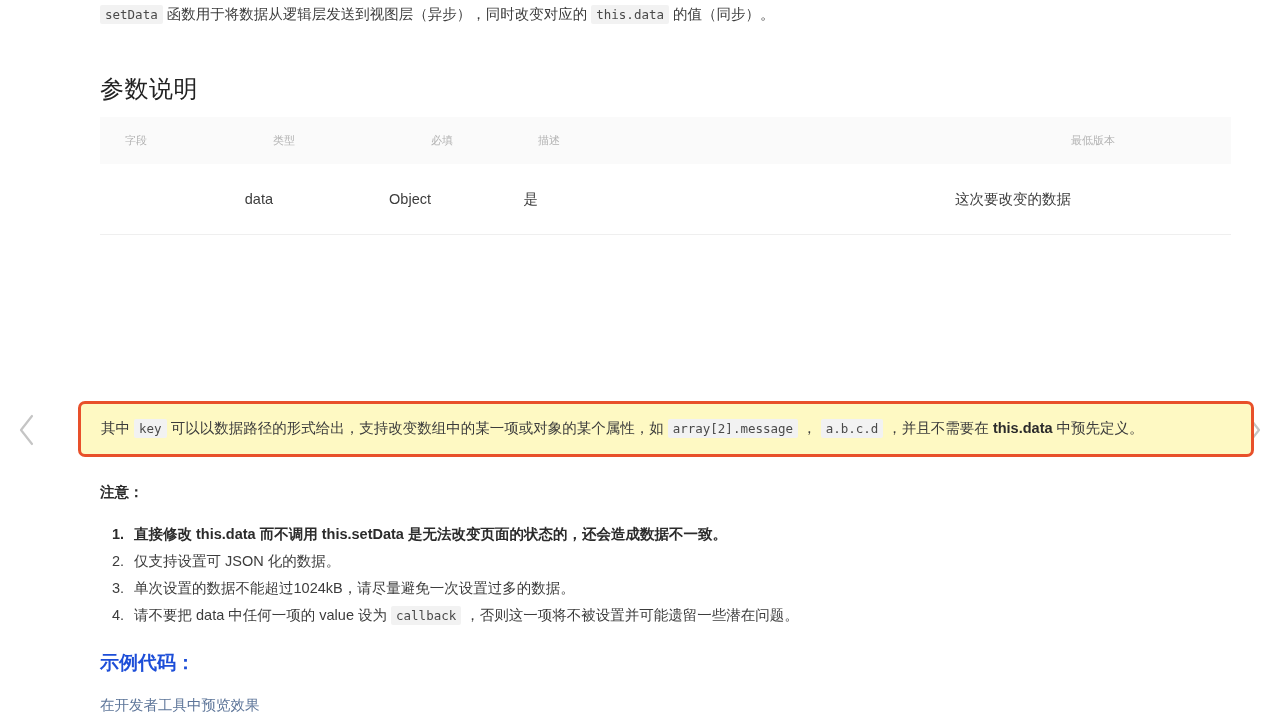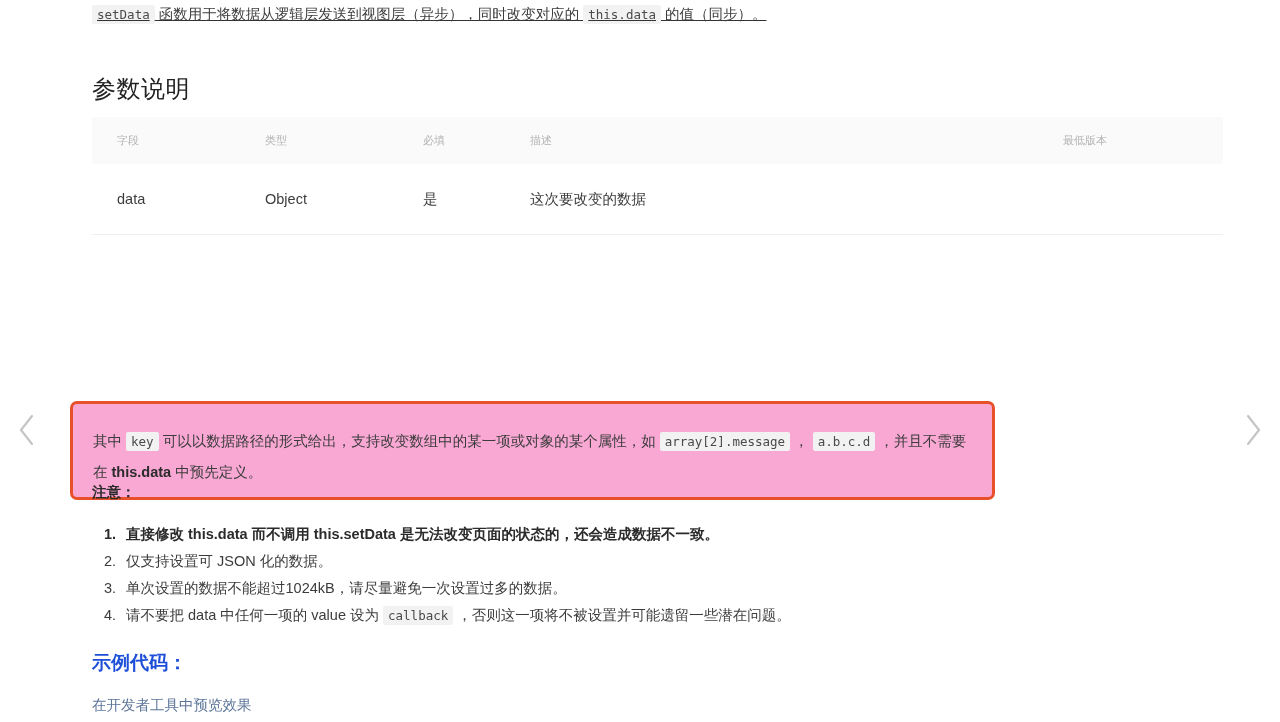--- a/index.html
+++ b/index.html
@@ -35,24 +35,23 @@
     justify-content: center;
     user-select: none;
   }
   .nav-arrow svg { display: block; }
   .nav-arrow-left  { left: 5px; }
   .nav-arrow-right { right: 5px; }
 
   
   .content {
     position: absolute;
-    left: 92px;
+    left: 100px;
     top: 0;
     width: 1106px;
-    text-decoration: underline;
   }
 
   .intro-line {
     font-size: 14.5px;
     line-height: 28px;
     color: #3c3c3c;
     padding-top: 0px;
     margin: 0;
     white-space: nowrap;
   }
@@ -99,21 +98,21 @@
     border: none;
   }
   table.params tbody td {
     height: 70px;
     color: #3c3c3c;
     border-top: 1px solid #efefef;
     padding: 0;
     vertical-align: middle;
     font-size: 14.5px;
   }
-  table.params tbody tr:first-child td { border-top: none; }
+  table.params tbody tr:first-child td { border-top: none; text-align: right; }
   table.params tbody tr:last-child td { border-bottom: 1px solid #efefef; }
 
   .col-field   { width: 148px; padding-left: 25px !important; }
   .col-type    { width: 158px; }
   .col-req     { width: 107px; }
   .col-desc    { width: 533px; }
   .col-version { width: 160px; }
 
   th.col-field { padding-left: 25px !important; }
 
@@ -130,26 +129,26 @@
     line-height: 26px;
     color: #3c3c3c;
     white-space: nowrap;
   }
 
   
   .highlight-box {
     position: absolute;
     left: -22px;
     top: 401px;
-    width: 925px;
+    width: 1176px;
     box-sizing: border-box;
     border: 3px solid #e8502a;
     border-radius: 7px;
-    background: #f9a8d4;
-    padding: 22px 20px 10px 20px;
+    background: #fef9c3;
+    padding: 9px 20px 10px 20px;
   }
   .highlight-box p {
     margin: 0;
     font-size: 14.5px;
     line-height: 30px;
     color: #3c3c3c;
   }
   .highlight-box strong { font-weight: 700; color: #2b2b2b; }
 
   

